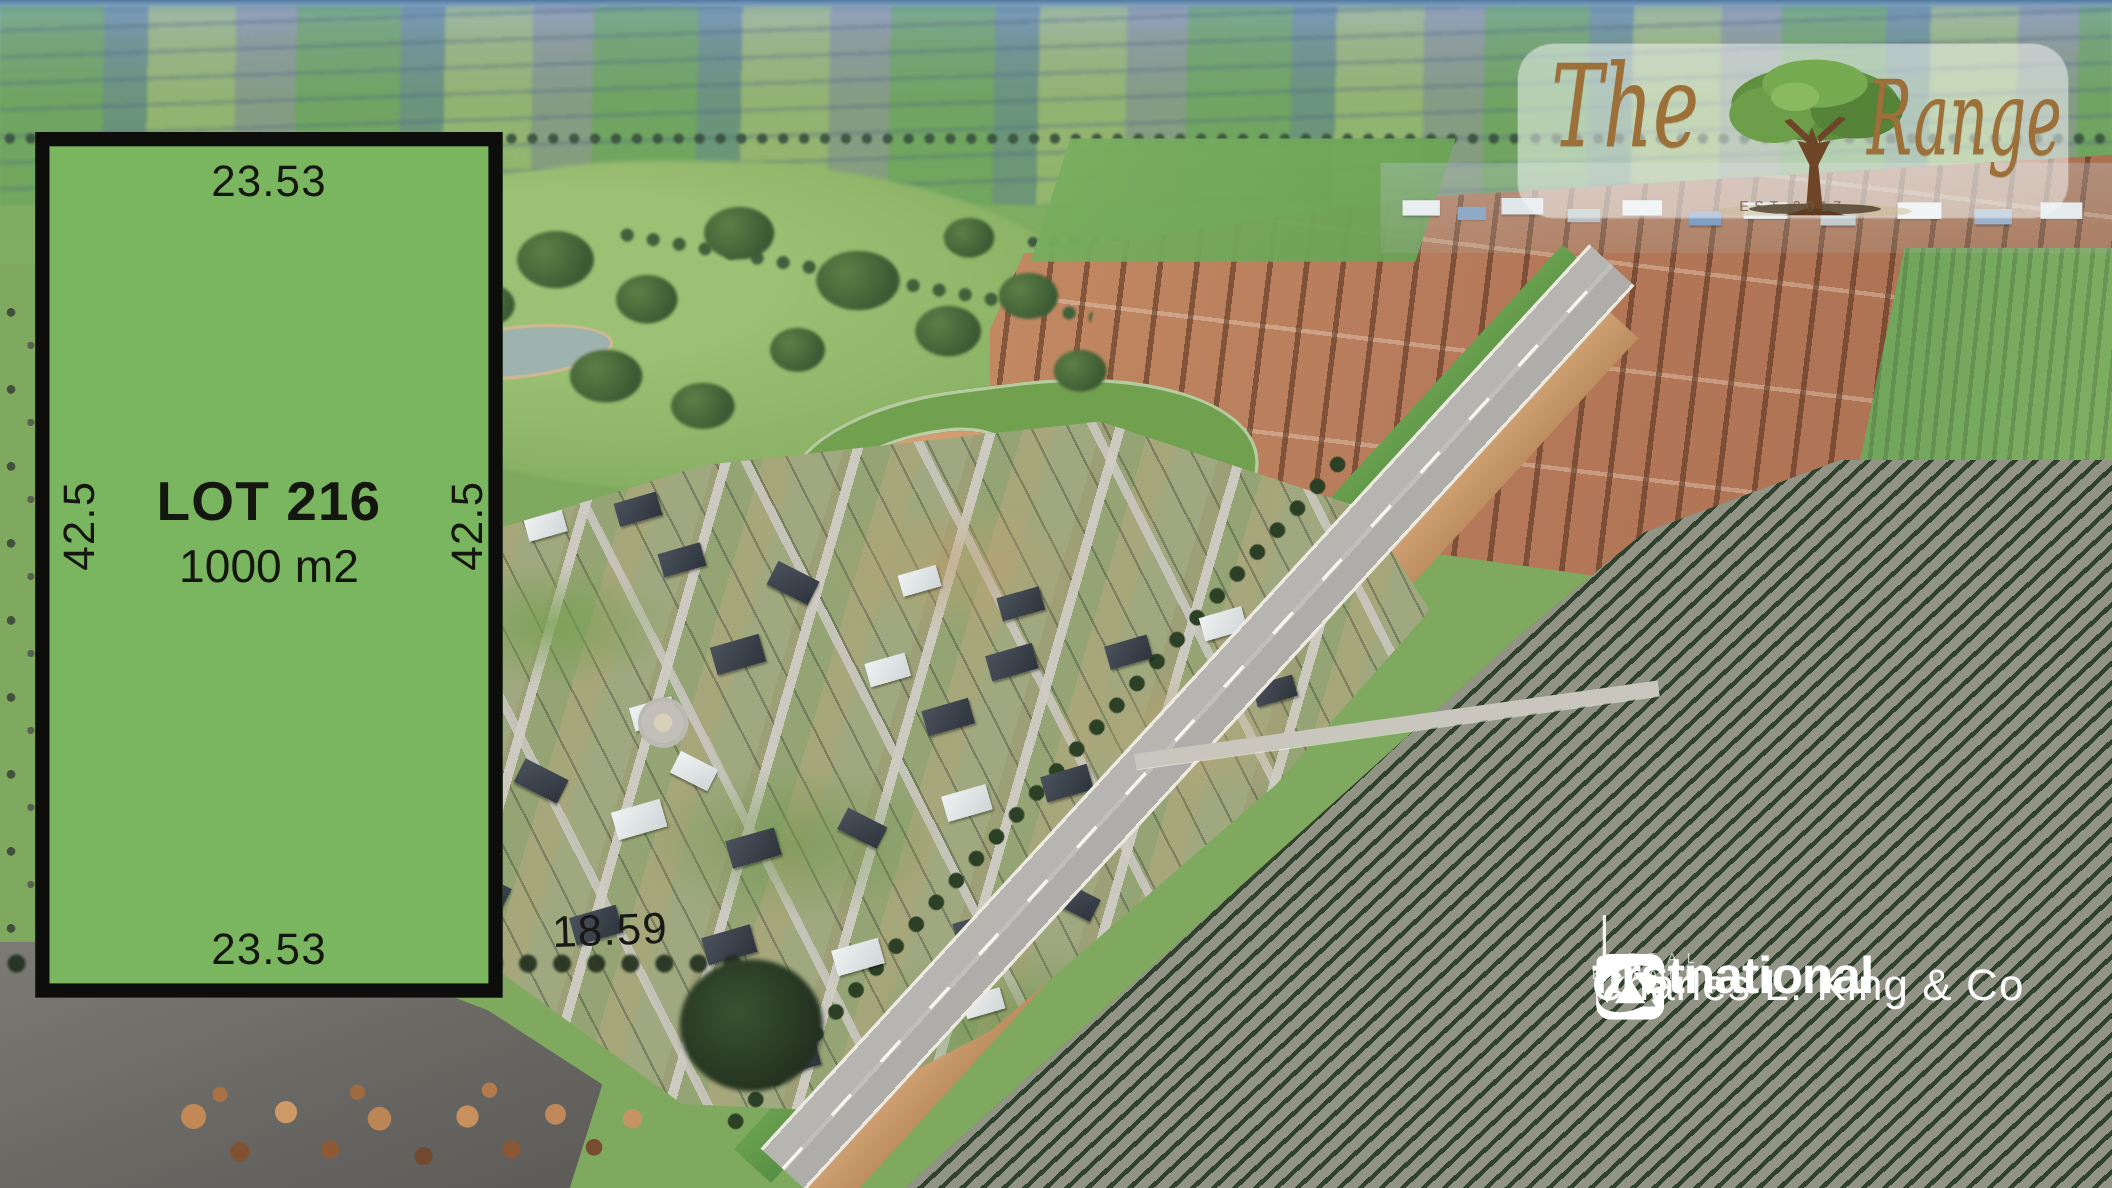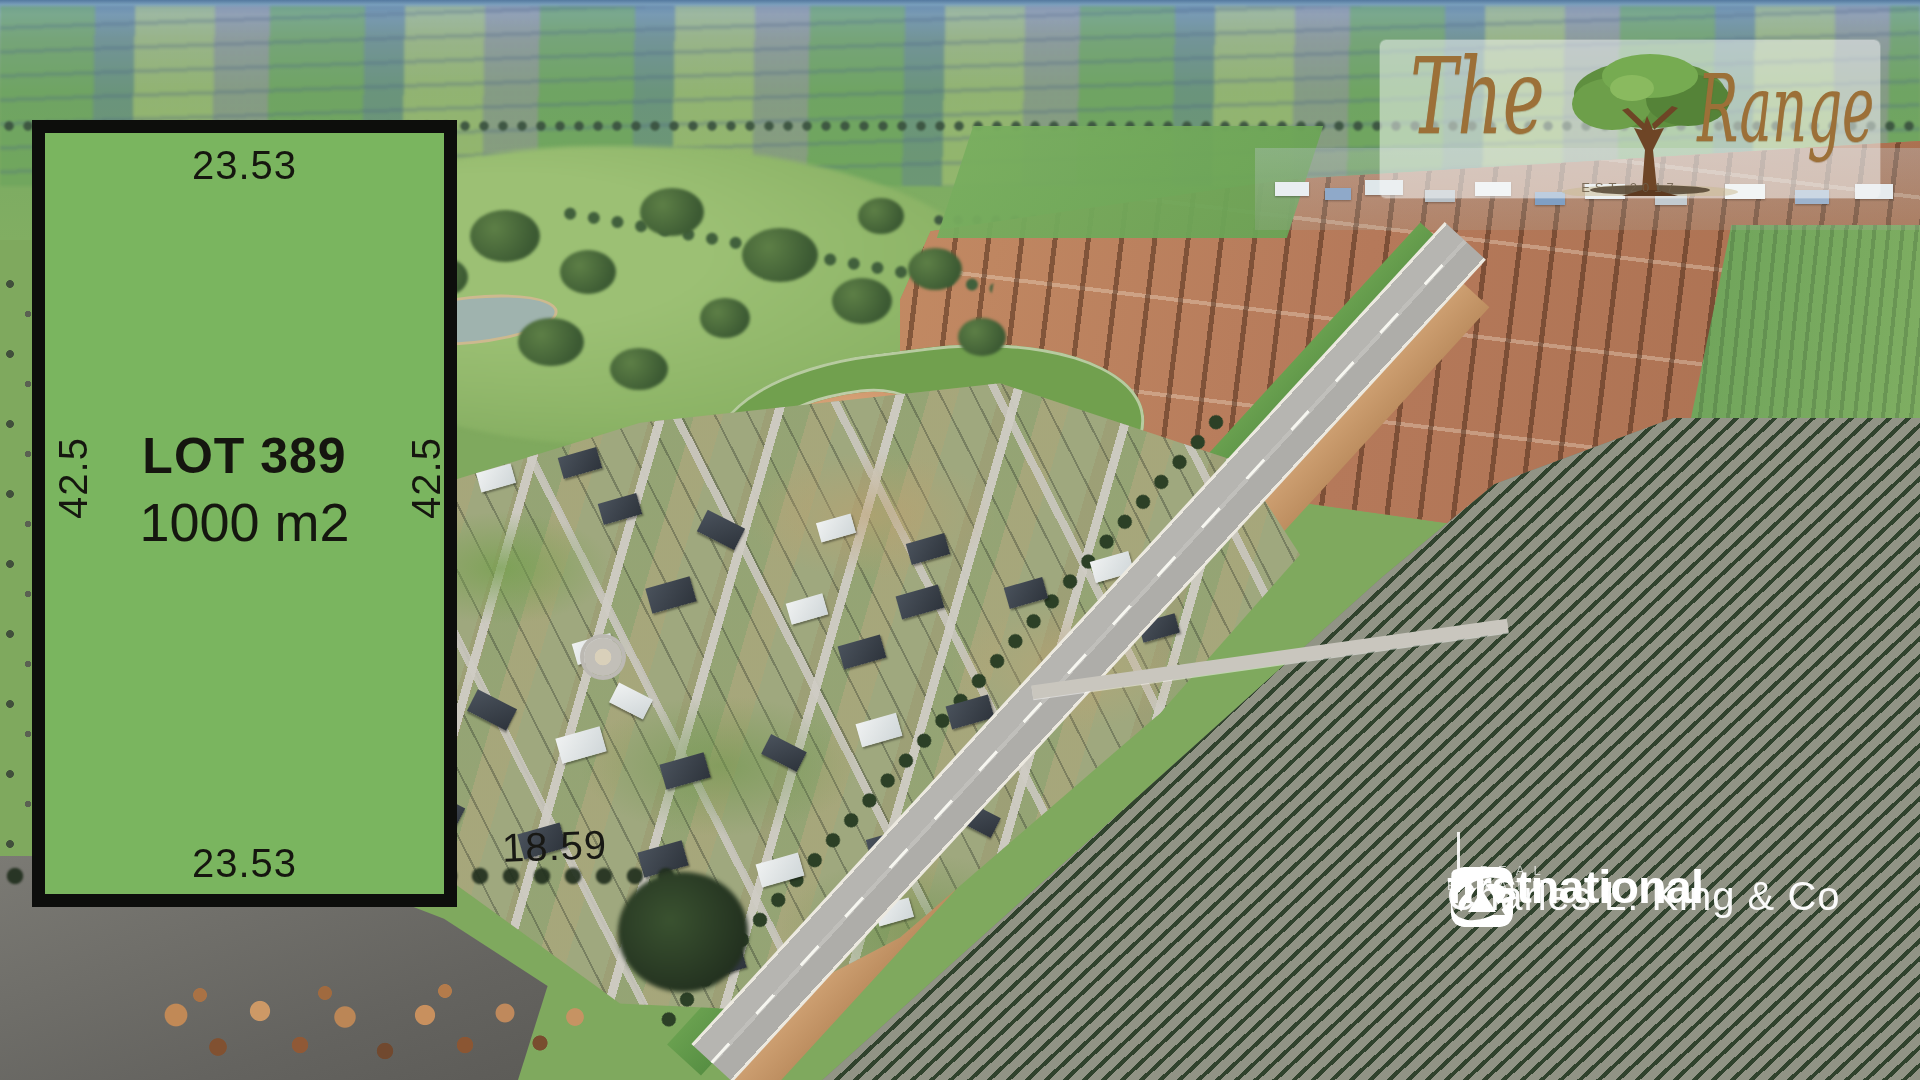--- a/index.html
+++ b/index.html
@@ -135,26 +135,26 @@
   
   .lot{left:32px;top:120px;width:425px;height:787px;z-index:50;
     background:#7ab55f;border:13px solid #0d0e0c;}
   .lot .dim{color:#15160f;font-size:40px;letter-spacing:1px;white-space:nowrap;}
   .dim-top{left:0;right:0;top:10px;text-align:center;position:absolute;}
   .dim-bottom{left:0;right:0;bottom:8px;text-align:center;position:absolute;}
   .dim-left{left:28px;top:345px;transform:translate(-50%,-50%) rotate(-90deg);}
   .dim-right{left:381px;top:345px;transform:translate(-50%,-50%) rotate(-90deg);}
   .lot-name{left:0;right:0;top:294px;text-align:center;color:#15160f;
     font-size:50px;font-weight:bold;letter-spacing:1px;}
-  .lot-area{left:0;right:0;top:358px;text-align:center;color:#15160f;font-size:54px;}
+  .lot-area{left:0;right:0;top:358px;text-align:center;color:#15160f;font-size:42px;}
   .dim-extra{left:502px;top:824px;z-index:40;color:#181814;font-size:40px;
     letter-spacing:1px;transform:rotate(-2deg);}
 
   
-  .range-logo{left:1380px;top:40px;width:500px;height:158px;z-index:60;border-radius:6px;
+  .range-logo{left:1380px;top:40px;width:500px;height:158px;z-index:60;border-radius:32px;
     background:rgba(245,248,247,.52);box-shadow:0 0 0 1px rgba(255,255,255,.18);}
   .script{font-family:"DejaVu Serif",serif;font-style:italic;color:#9c7038;
     text-shadow:0 1px 1px rgba(120,80,30,.35);white-space:nowrap;}
   .range-the{left:30px;top:-4px;font-size:104px;transform:scaleX(.68);transform-origin:left top;}
   .range-range{right:6px;top:14px;font-size:94px;transform:scaleX(.58);transform-origin:right top;}
   .range-tree{left:172px;top:6px;}
   .range-est{left:0;right:0;bottom:3px;text-align:center;font-size:13px;letter-spacing:5px;
     color:rgba(108,94,74,.85);}
 
   
@@ -258,21 +258,21 @@
   <div class="burnt-clump"></div>
   <div class="piles"></div>
   <div class="leftstrip"></div>
 
   <div class="dim-extra">18.59</div>
 
   <div class="lot">
     <div class="dim dim-top">23.53</div>
     <div class="dim dim-left">42.5</div>
     <div class="dim dim-right">42.5</div>
-    <div class="lot-name">LOT 389</div>
+    <div class="lot-name">LOT 216</div>
     <div class="lot-area">1000 m2</div>
     <div class="dim dim-bottom">23.53</div>
   </div>
 
   <div class="range-logo">
     <div class="script range-the">The</div>
     <span class="range-tree">
       <svg width="195" height="150" viewBox="0 0 195 150">
         <ellipse cx="98" cy="146" rx="88" ry="7" fill="#c9b98f" opacity="0.5"></ellipse>
         <ellipse cx="98" cy="144" rx="60" ry="5" fill="#4a3b28" opacity="0.8"></ellipse>

